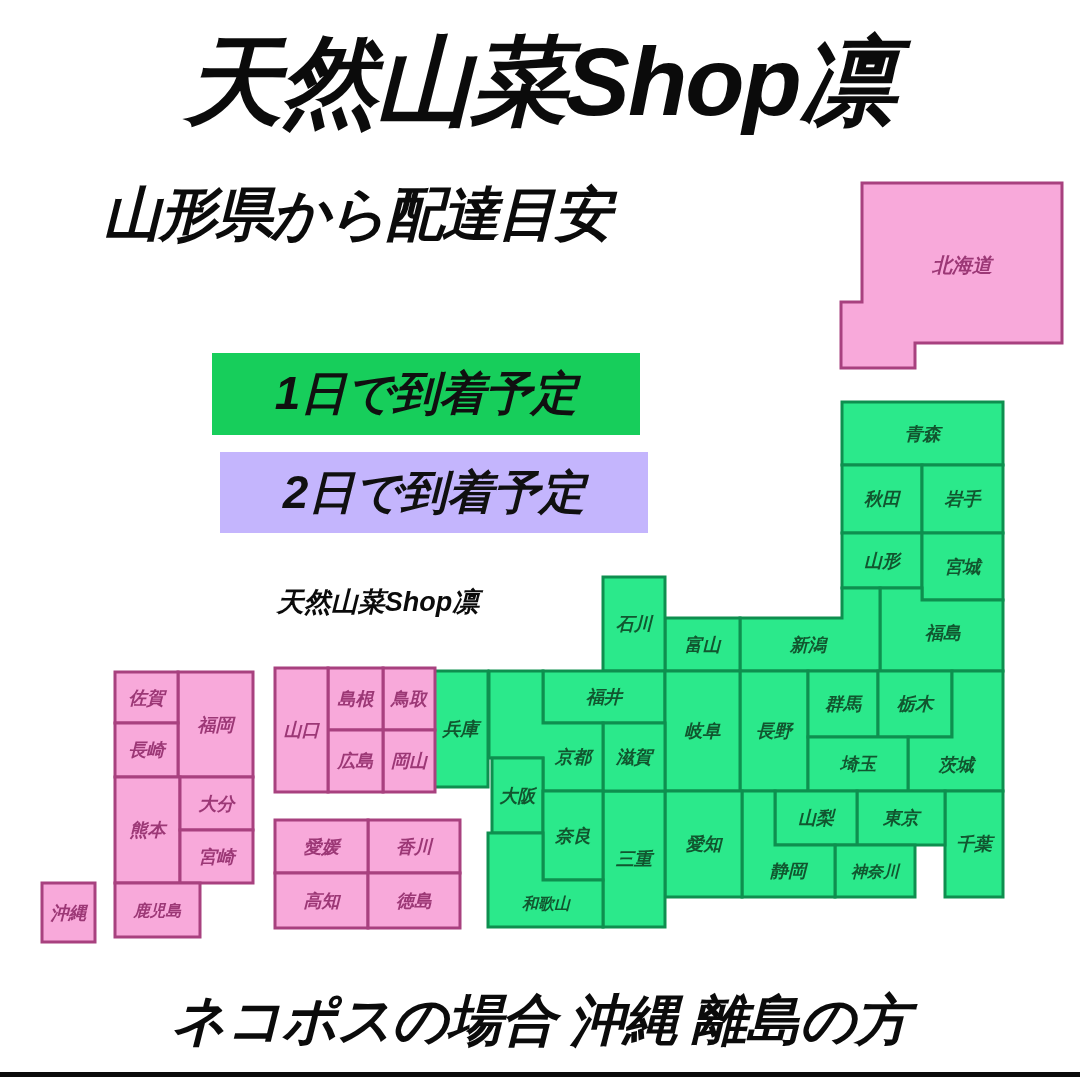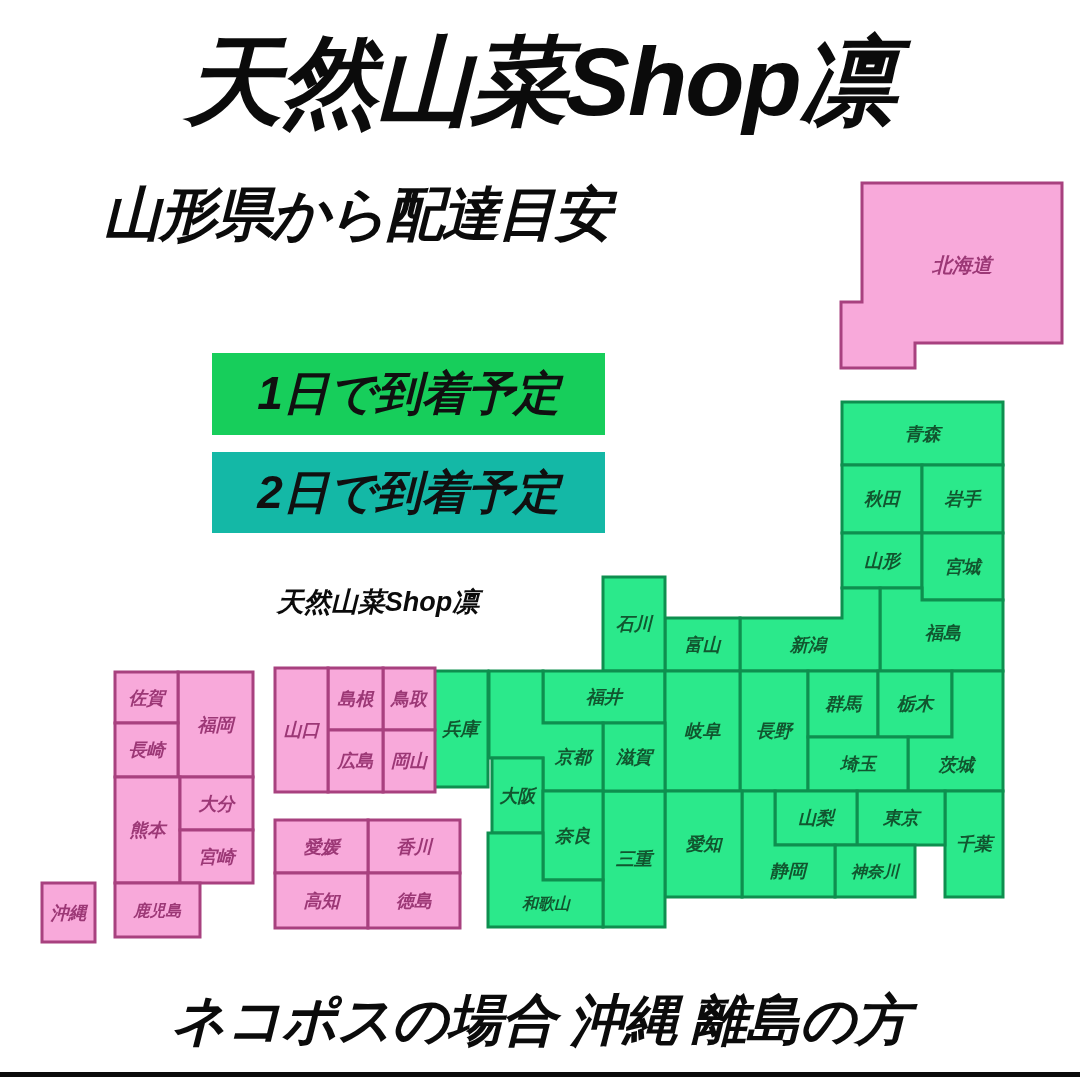--- a/index.html
+++ b/index.html
@@ -10,21 +10,21 @@
   }
   .title{
     position:absolute;left:0;top:18px;width:1080px;text-align:center;
     font-size:97px;font-weight:900;color:#0b0b0b;letter-spacing:-2px;white-space:nowrap;
   }
   .subtitle{
     position:absolute;left:103px;top:176px;
     font-size:58px;font-weight:900;color:#0b0b0b;letter-spacing:-2px;white-space:nowrap;
   }
   .legend-box{
-    position:absolute;left:212px;width:393px;display:flex;align-items:center;justify-content:center;
+    position:absolute;left:212px;width:428px;display:flex;align-items:center;justify-content:center;
     font-size:46px;font-weight:900;color:#101010;white-space:nowrap;
   }
   .legend-1day{top:353px;height:82px;background:#17CE5B;}
   .legend-2day{top:452px;height:81px;background:#EE1EC6;}
   .brand-small{
     position:absolute;left:258px;top:584px;width:240px;text-align:center;
     font-size:27px;font-weight:900;color:#0b0b0b;white-space:nowrap;
   }
   .map-svg{position:absolute;left:0;top:0;width:1080px;height:1080px;}
   .map-svg text{font-family:"Liberation Sans","DejaVu Sans",sans-serif;font-weight:900;}
@@ -42,21 +42,21 @@
 <div class="page">
 
   <div class="title">天然山菜Shop凛</div>
 
   <div class="subtitle">山形県から配達目安</div>
 
   <div class="legend-box legend-1day" style="background: rgb(23, 206, 91);">
     <span>1日で到着予定</span>
   </div>
 
-  <div class="legend-box legend-2day" style="background: #14b8a6;">
+  <div class="legend-box legend-2day" style="background: #c4b5fd; margin-left: 8px;">
     <span>2日で到着予定</span>
   </div>
 
   <div class="brand-small">天然山菜Shop凛</div>
 
   <svg class="map-svg" viewBox="0 0 1080 1080" xmlns="http://www.w3.org/2000/svg">
       <polygon points="862,183 1062,183 1062,343 915,343 915,368 841,368 841,302 862,302" fill="#F8A9DA" stroke="#A8417F" stroke-width="3"></polygon>
       <text x="962" y="265" text-anchor="middle" dominant-baseline="central" fill="#9C3876" font-size="20">北海道</text>
       <rect x="842" y="402" width="161" height="63" fill="#2BE98B" stroke="#0E8F4F" stroke-width="3"></rect>
       <text x="922.5" y="433.5" text-anchor="middle" dominant-baseline="central" fill="#11562F" font-size="18">青森</text>

